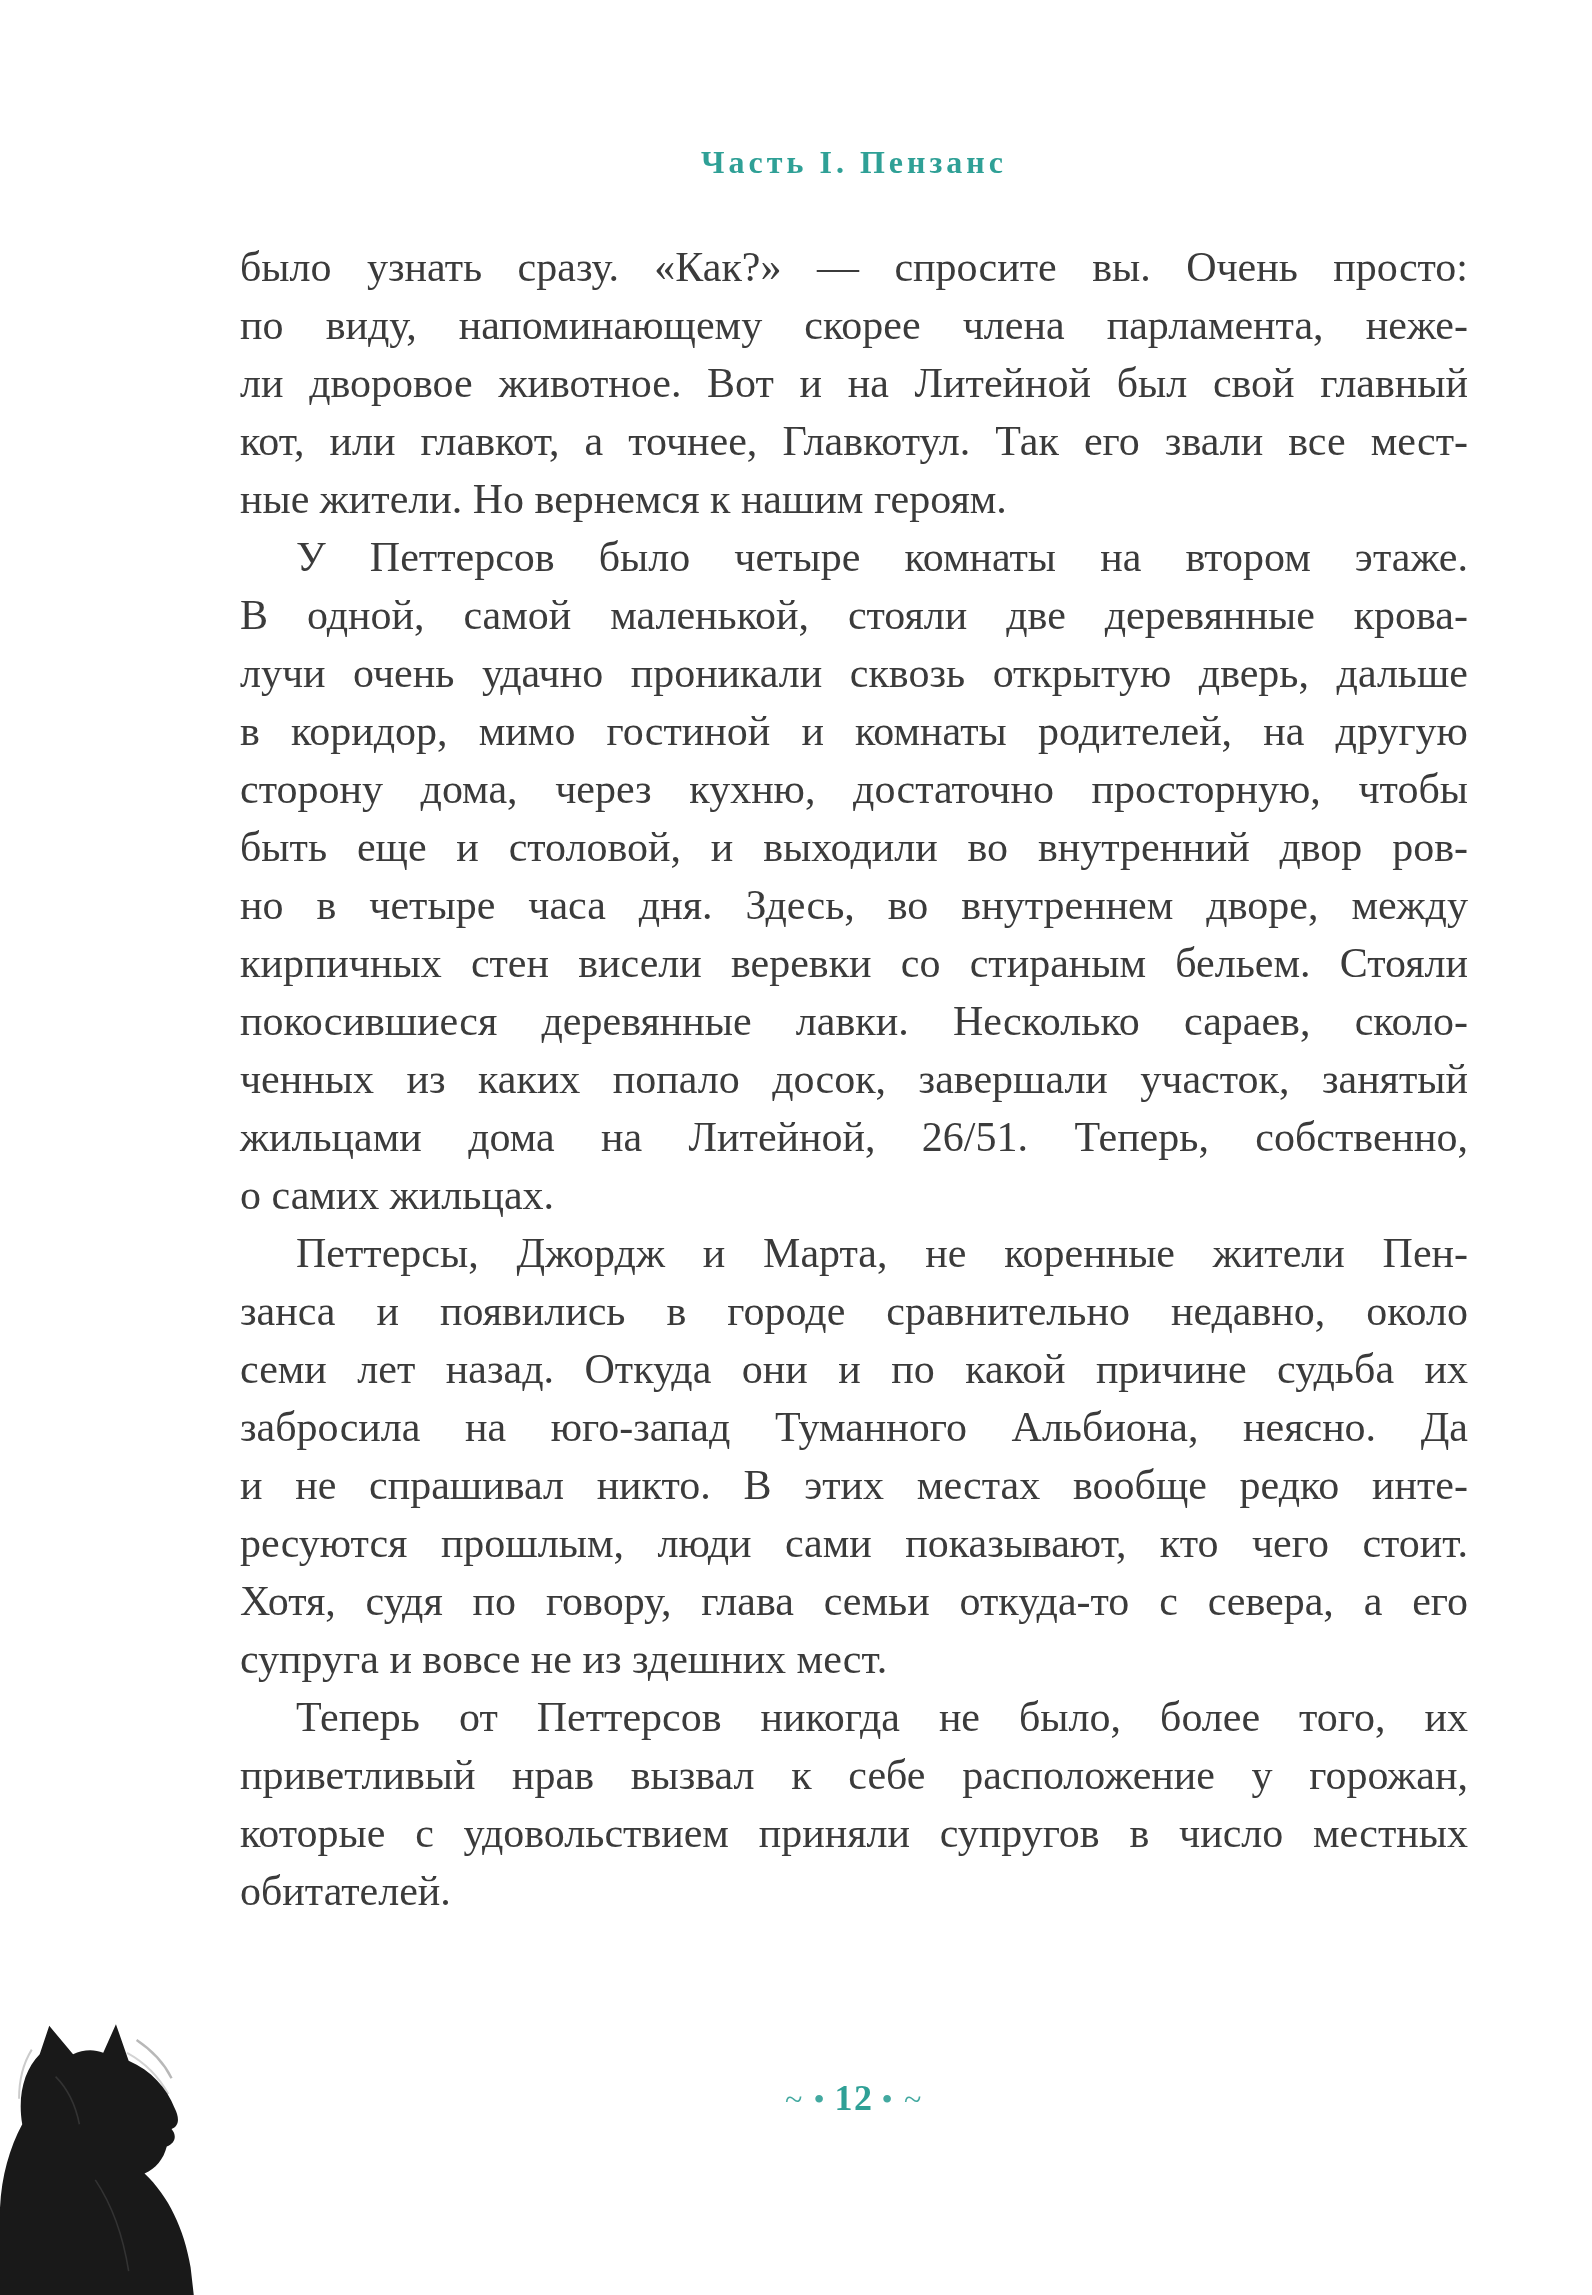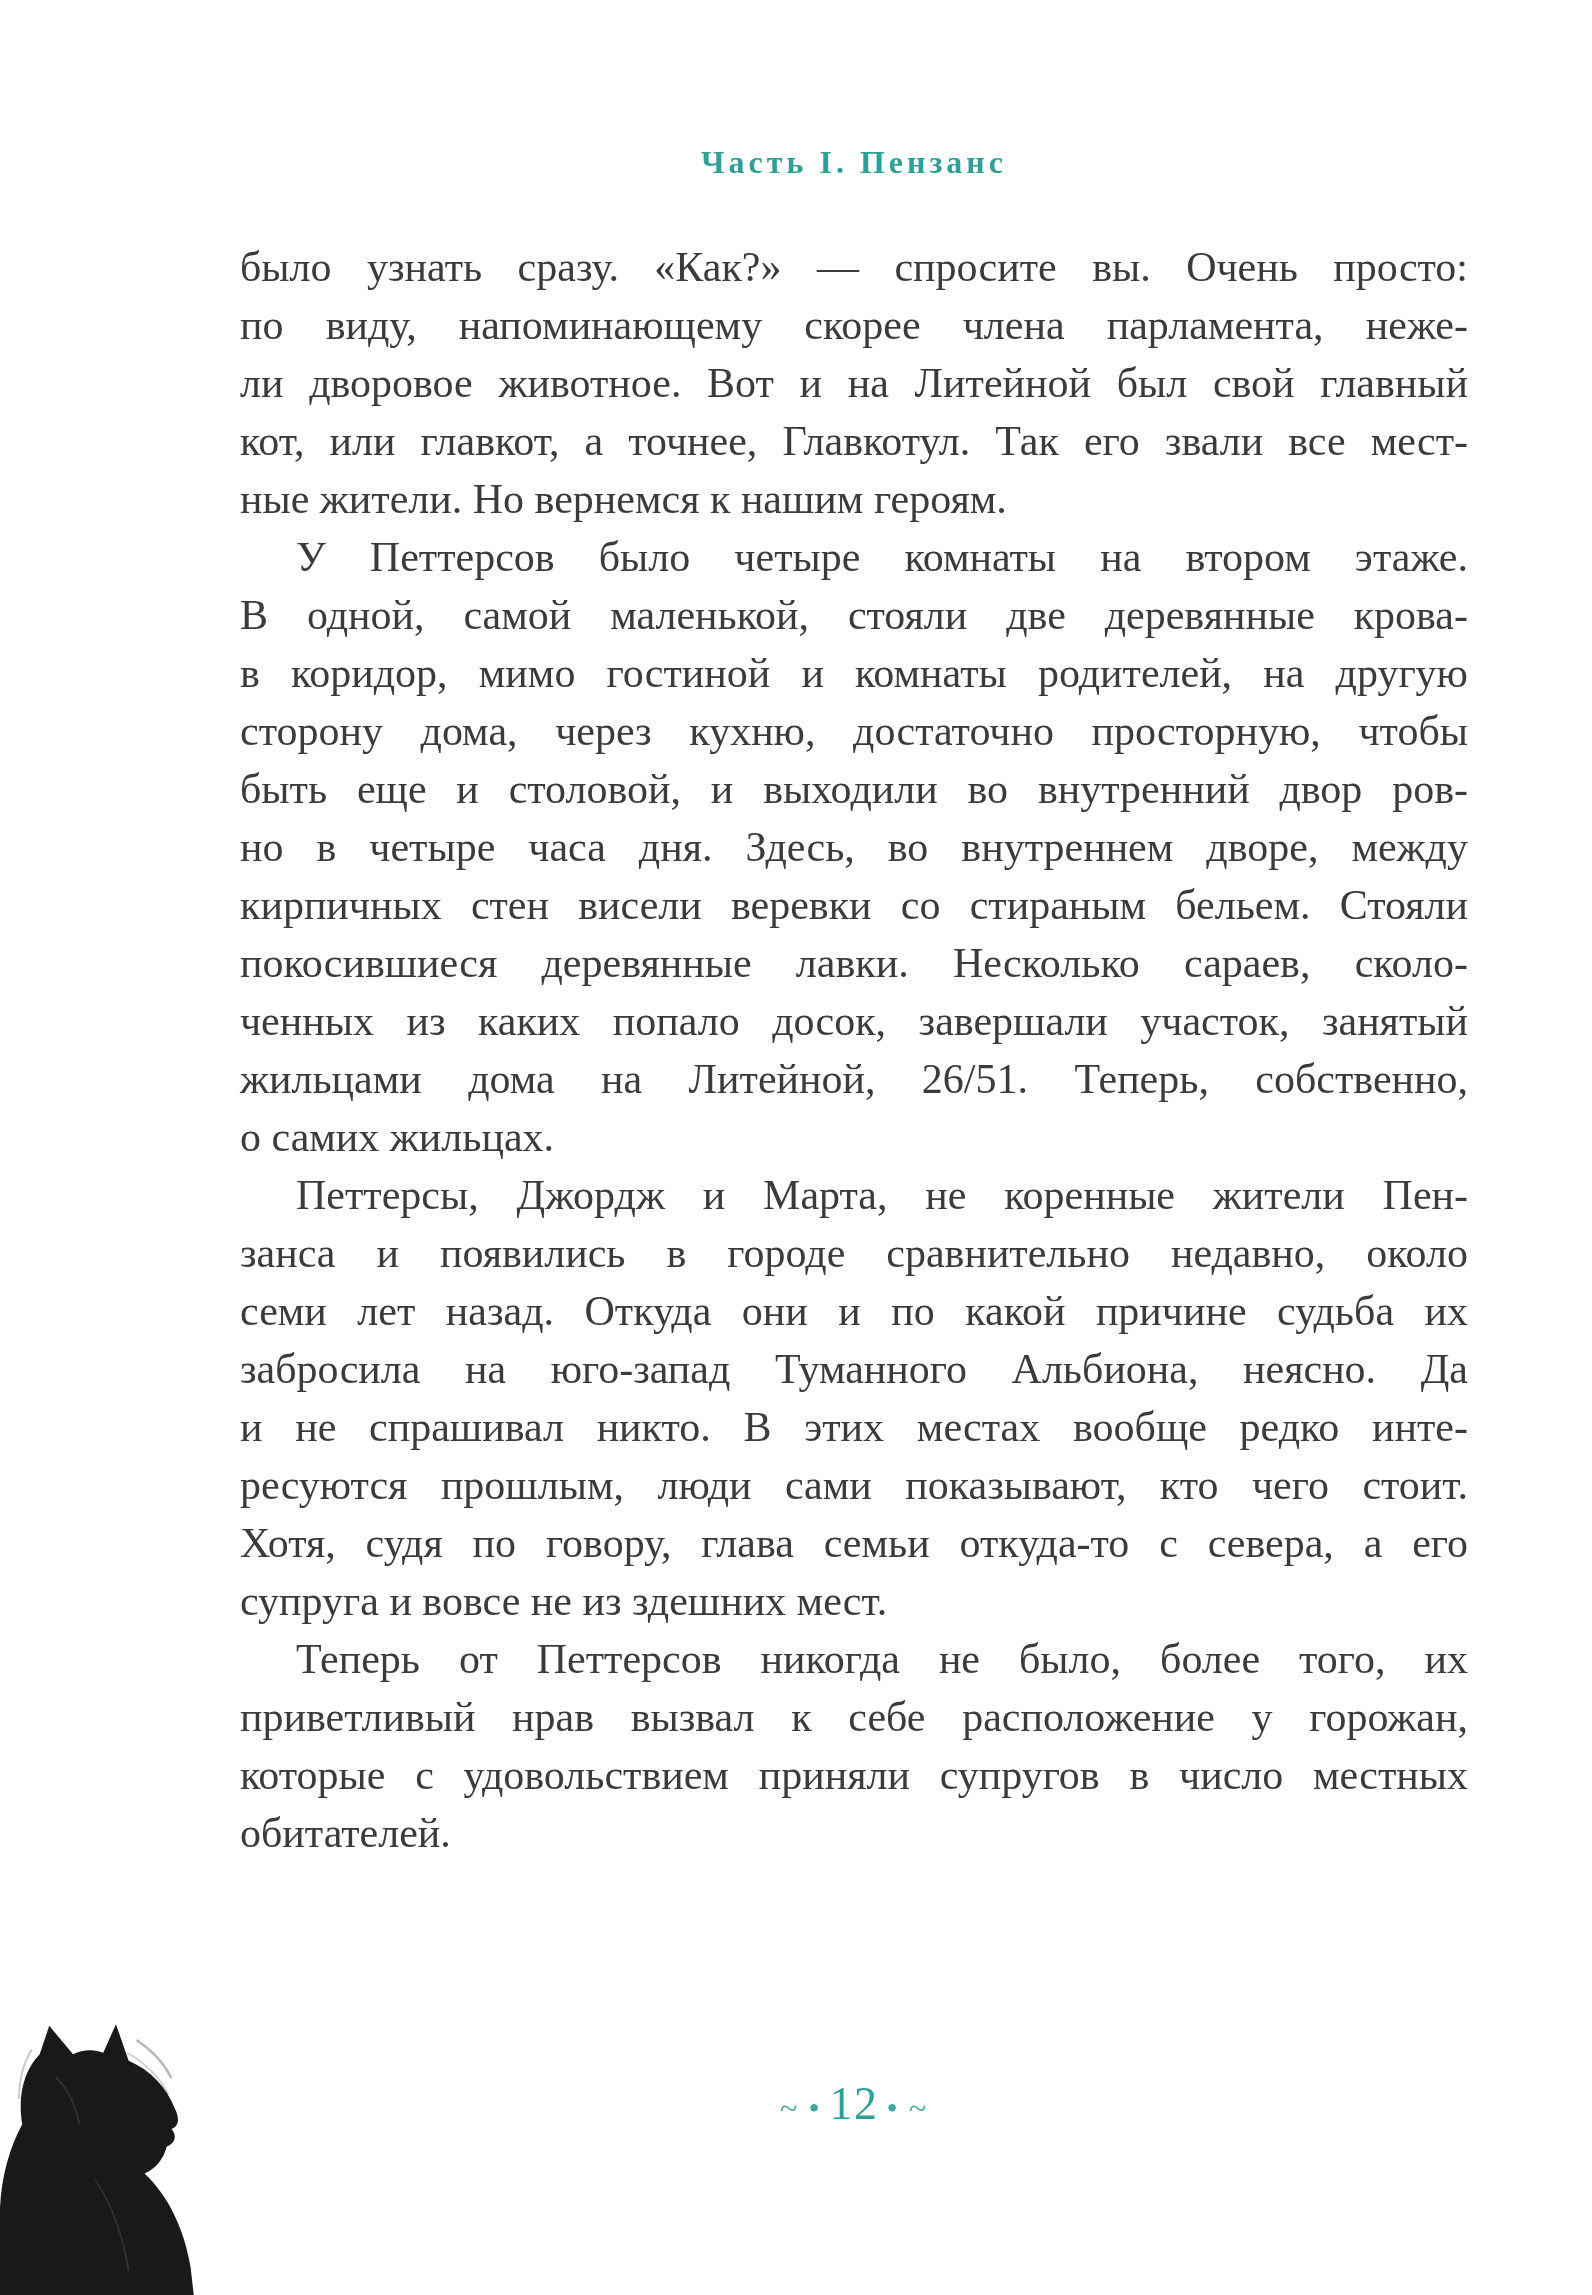--- a/index.html
+++ b/index.html
@@ -56,22 +56,22 @@
     position: absolute;
     top: 2077px;
     left: 240px;
     width: 1228px;
     text-align: center;
     color: var(--accent);
     font-size: 32px;
     letter-spacing: 1.6px;
   }
   .page-footer .pagenum {
-    font-weight: normal;
-    font-size: 46px;
+    font-weight: bold;
+    font-size: 36px;
     padding: 0 8px;
   }
   .page-footer .ornament { opacity: 0.9; }
 
   .cat-illustration {
     position: absolute;
     left: 0;
     bottom: 0;
     width: 270px;
     height: 274px;
@@ -89,20 +89,21 @@
       <div class="paragraph">
         <div class="line first">было узнать сразу. «Как?» — спросите вы. Очень просто:</div>
         <div class="line">по виду, напоминающему скорее члена парламента, неже-</div>
         <div class="line">ли дворовое животное. Вот и на Литейной был свой главный</div>
         <div class="line">кот, или главкот, а точнее, Главкотул. Так его звали все мест-</div>
         <div class="line last">ные жители. Но вернемся к нашим героям.</div>
       </div>
       <div class="paragraph indent">
         <div class="line first">У Петтерсов было четыре комнаты на втором этаже.</div>
         <div class="line">В одной, самой маленькой, стояли две деревянные крова-</div>
+        <div class="line">лучи очень удачно проникали сквозь открытую дверь, дальше</div>
         <div class="line">в коридор, мимо гостиной и комнаты родителей, на другую</div>
         <div class="line">сторону дома, через кухню, достаточно просторную, чтобы</div>
         <div class="line">быть еще и столовой, и выходили во внутренний двор ров-</div>
         <div class="line">но в четыре часа дня. Здесь, во внутреннем дворе, между</div>
         <div class="line">кирпичных стен висели веревки со стираным бельем. Стояли</div>
         <div class="line">покосившиеся деревянные лавки. Несколько сараев, сколо-</div>
         <div class="line">ченных из каких попало досок, завершали участок, занятый</div>
         <div class="line">жильцами дома на Литейной, 26/51. Теперь, собственно,</div>
         <div class="line last">о самих жильцах.</div>
       </div>

